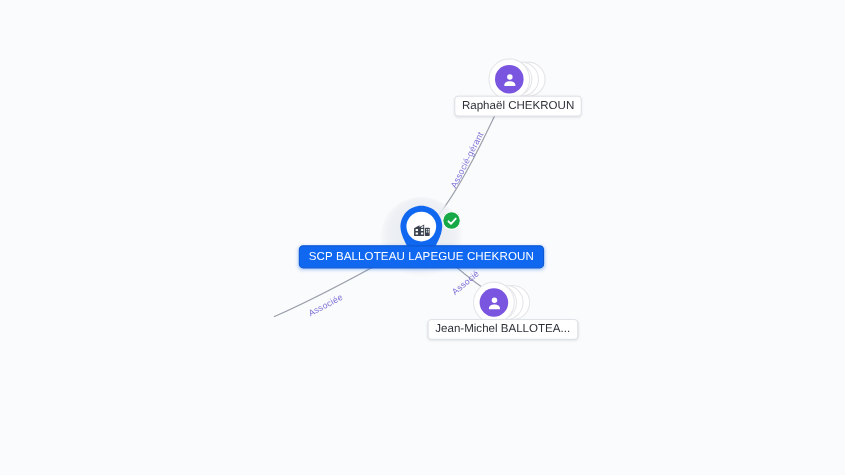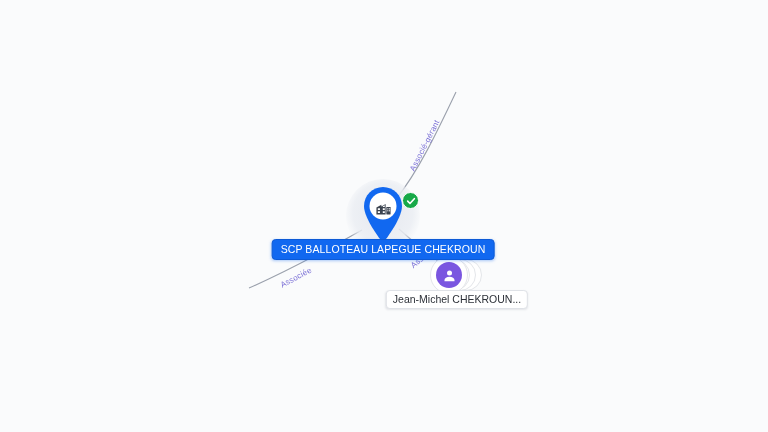--- a/index.html
+++ b/index.html
@@ -59,21 +59,21 @@
     display:flex;align-items:center;justify-content:center;
   }
   .check-badge{
     position:absolute;left:43px;top:7px;width:17px;height:17px;border-radius:50%;
     background:#17a948;border:1.5px solid #ffffff;box-sizing:border-box;
     display:flex;align-items:center;justify-content:center;
   }
 
   .company-label{
     position:absolute;left:50%;transform:translateX(-50%);
-    top:60px;
+    top:44px;
     background:#1168f0;border:1px solid #0d5ad6;border-radius:4px;
     padding:3px 8px 4px 8px;
     font-size:10.5px;line-height:12px;color:#ffffff;
     white-space:nowrap;letter-spacing:.1px;
     box-shadow:0 1px 3px rgba(17,104,240,.35);
     z-index:6;
   }
 
   
   .edge-label{
@@ -97,36 +97,52 @@
     <path d="M 399,229 C 418,246 432,258 446,266" fill="none" stroke="#9aa0ac" stroke-width="1.1"></path>
     <path d="M 362,230 C 330,248 290,270 249,288" fill="none" stroke="#9aa0ac" stroke-width="1.1"></path>
   </svg>
 
   <div class="edge-label" style="left:412px;top:166px;transform:rotate(-63deg);">Associé-gérant</div>
 
   <div class="edge-label" style="left:412px;top:262px;transform:rotate(-40deg);">Associé</div>
 
   <div class="edge-label" style="left:281px;top:281px;transform:rotate(-28deg);">Associée</div>
 
+  <div class="node z-top" style="left:471px;top:72px;">
+    <div class="person-stack">
+      <div class="card c3"></div>
+      <div class="card c2"></div>
+      <div class="card c1"></div>
+      <div class="avatar-ring">
+        <div class="avatar">
+          <svg width="15" height="15" viewBox="0 0 24 24" fill="#ffffff">
+            <circle cx="12" cy="8" r="4"></circle>
+            <path d="M12 14c-4.4 0-8 2.4-8 5.2V21h16v-1.8c0-2.8-3.6-5.2-8-5.2z"></path>
+          </svg>
+        </div>
+      </div>
+    </div>
+    <div class="person-label">Raphaël CHEKROUN</div>
+  </div>
 
   <div class="node" style="left:457px;top:275px;">
     <div class="person-stack">
       <div class="card c3"></div>
       <div class="card c2"></div>
       <div class="card c1"></div>
       <div class="avatar-ring">
         <div class="avatar">
           <svg width="15" height="15" viewBox="0 0 24 24" fill="#ffffff">
             <circle cx="12" cy="8" r="4"></circle>
             <path d="M12 14c-4.4 0-8 2.4-8 5.2V21h16v-1.8c0-2.8-3.6-5.2-8-5.2z"></path>
           </svg>
         </div>
       </div>
     </div>
-    <div class="person-label">Jean-Michel CHEKROUN...</div>
+    <div class="person-label">Jean-Michel BALLOTEA...</div>
   </div>
 
 
   <div class="node z-top" style="left:383px;top:216px;">
     <div class="company-wrap">
       <div class="halo"></div>
 
       <div class="pin">
         <svg width="48" height="60" viewBox="0 0 48 60">
           <path d="M24 2C13.5 2 5 10.5 5 21c0 13.5 19 37 19 37s19-23.5 19-37C43 10.5 34.5 2 24 2z" fill="#1168f0"></path>

